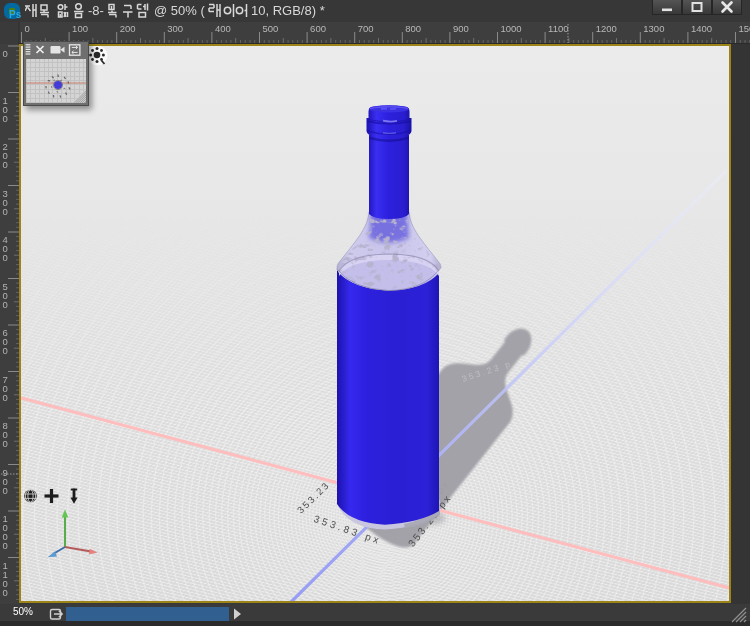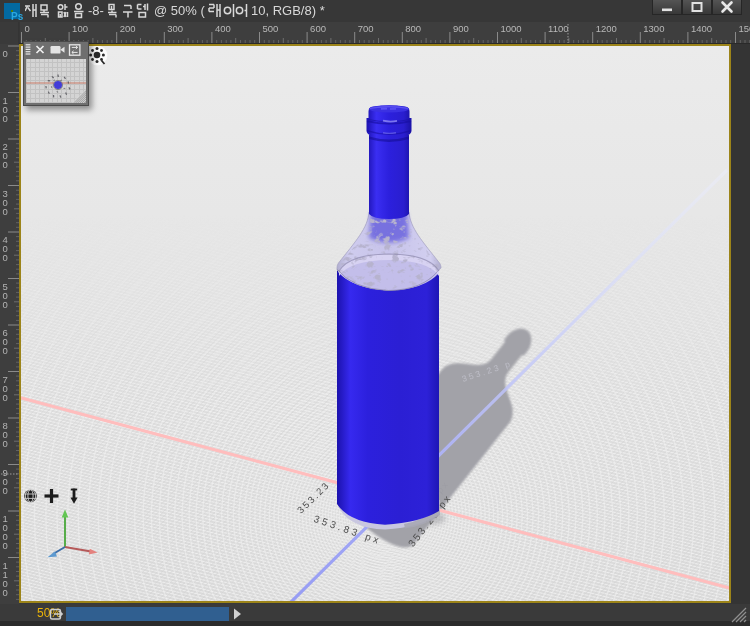--- a/index.html
+++ b/index.html
@@ -1,23 +1,23 @@
 <!DOCTYPE html>
 <html><head>
 <meta charset="utf-8">
 <style>
 html,body{margin:0;padding:0;}
 body{width:750px;height:626px;overflow:hidden;background:#383838;font-family:"Liberation Sans",sans-serif;position:relative;}
 #titlebar{position:absolute;left:0;top:0;width:750px;height:22px;background:#373737;}
-#psicon{position:absolute;left:4px;top:3px;width:16px;height:16px;background:#4d7c0f;border:7px solid #0369a1;border-radius:0;box-sizing:border-box;}
+#psicon{position:absolute;left:4px;top:3px;width:16px;height:16px;background:#4d7c0f;border:5px solid #0369a1;border-radius:6px;box-sizing:border-box;}
 #winbtns{position:absolute;right:8px;top:0;height:16px;font-size:0;}
 .wbtn{display:inline-block;width:30px;height:15px;background:linear-gradient(#545454,#383838);border:1px solid #262626;border-top:none;vertical-align:top;box-sizing:border-box;}
 #statusbar{position:absolute;left:0;top:604px;width:750px;height:22px;background:#3a3a3a;}
 #statusbar2{position:absolute;left:0;top:621px;width:750px;height:5px;background:#2b2b2b;}
-#zoomtxt{position:absolute;left:13px;top:606px;color:#eab308;font-size:12px;margin-left:24px;}
+#zoomtxt{position:absolute;left:13px;top:606px;color:#ffffff;font-size:10px;}
 #bluebar{position:absolute;left:66px;top:607px;width:163px;height:14px;background:#305f90;}
 #canvasbox{position:absolute;left:19px;top:44px;width:712px;height:559px;border:2px solid #9c8419;box-sizing:border-box;background:#ebebeb;}
 #rightstrip{position:absolute;left:731px;top:44px;width:19px;height:560px;background:#343434;}
 #minipanel{position:absolute;left:23px;top:41px;width:66px;height:65px;background:#6f6f6f;box-shadow:3px 4px 6px rgba(0,0,0,0.4);border:1px solid #4a4a4a;box-sizing:border-box;}
 #minibody{position:absolute;left:2px;top:17px;width:60px;height:44px;background:#d4d4d4;
  background-image:repeating-linear-gradient(0deg,#c2c2c2 0 1px,transparent 1px 4.4px),repeating-linear-gradient(90deg,#c2c2c2 0 1px,transparent 1px 4.4px);overflow:hidden;}
 svg.abs{position:absolute;}
 </style>
 </head>
 <body>

